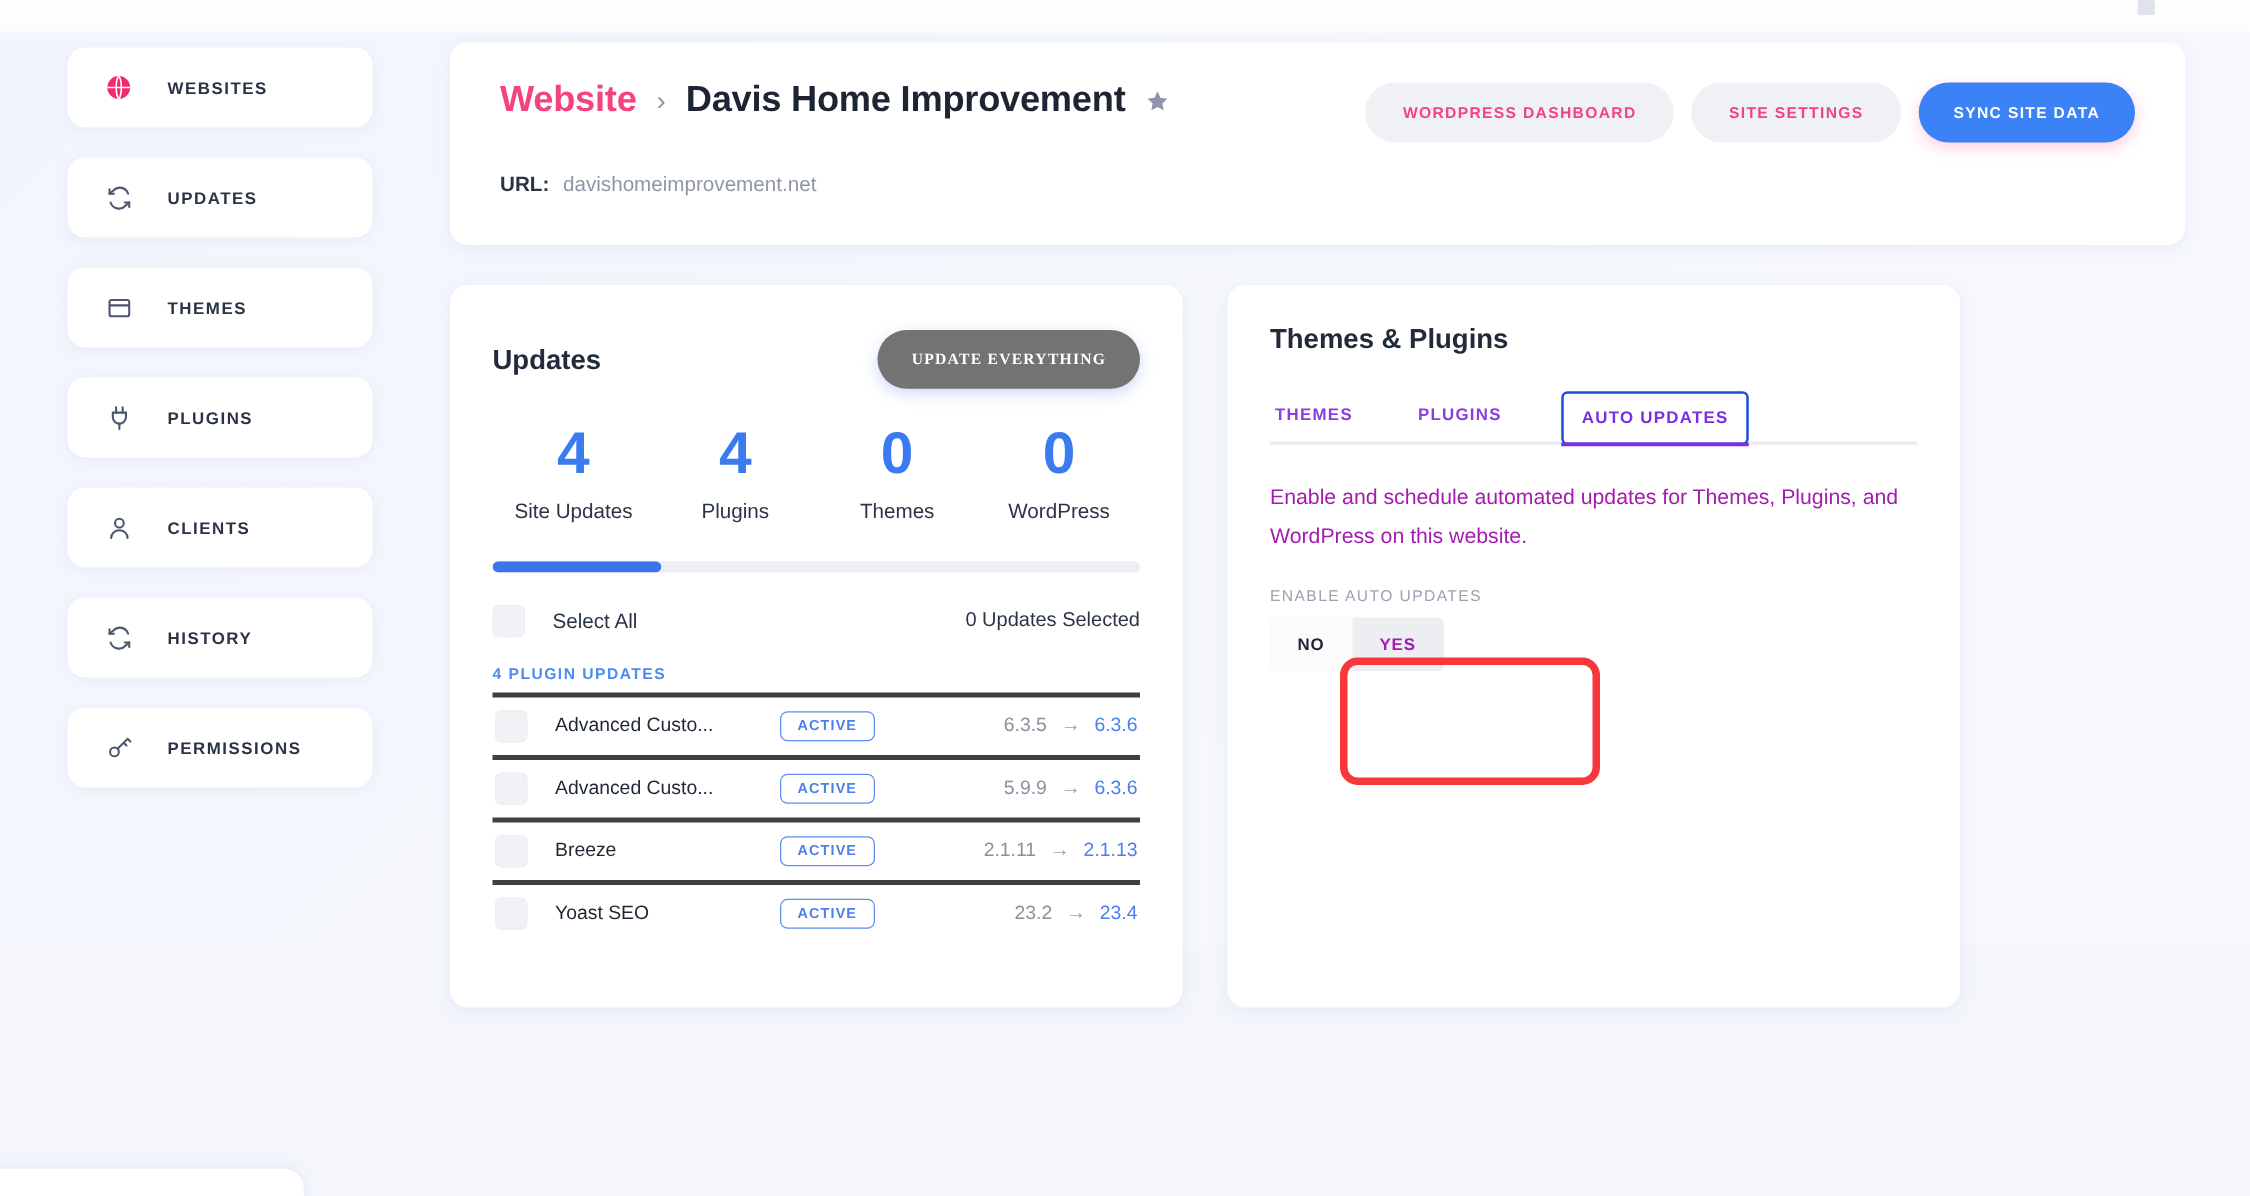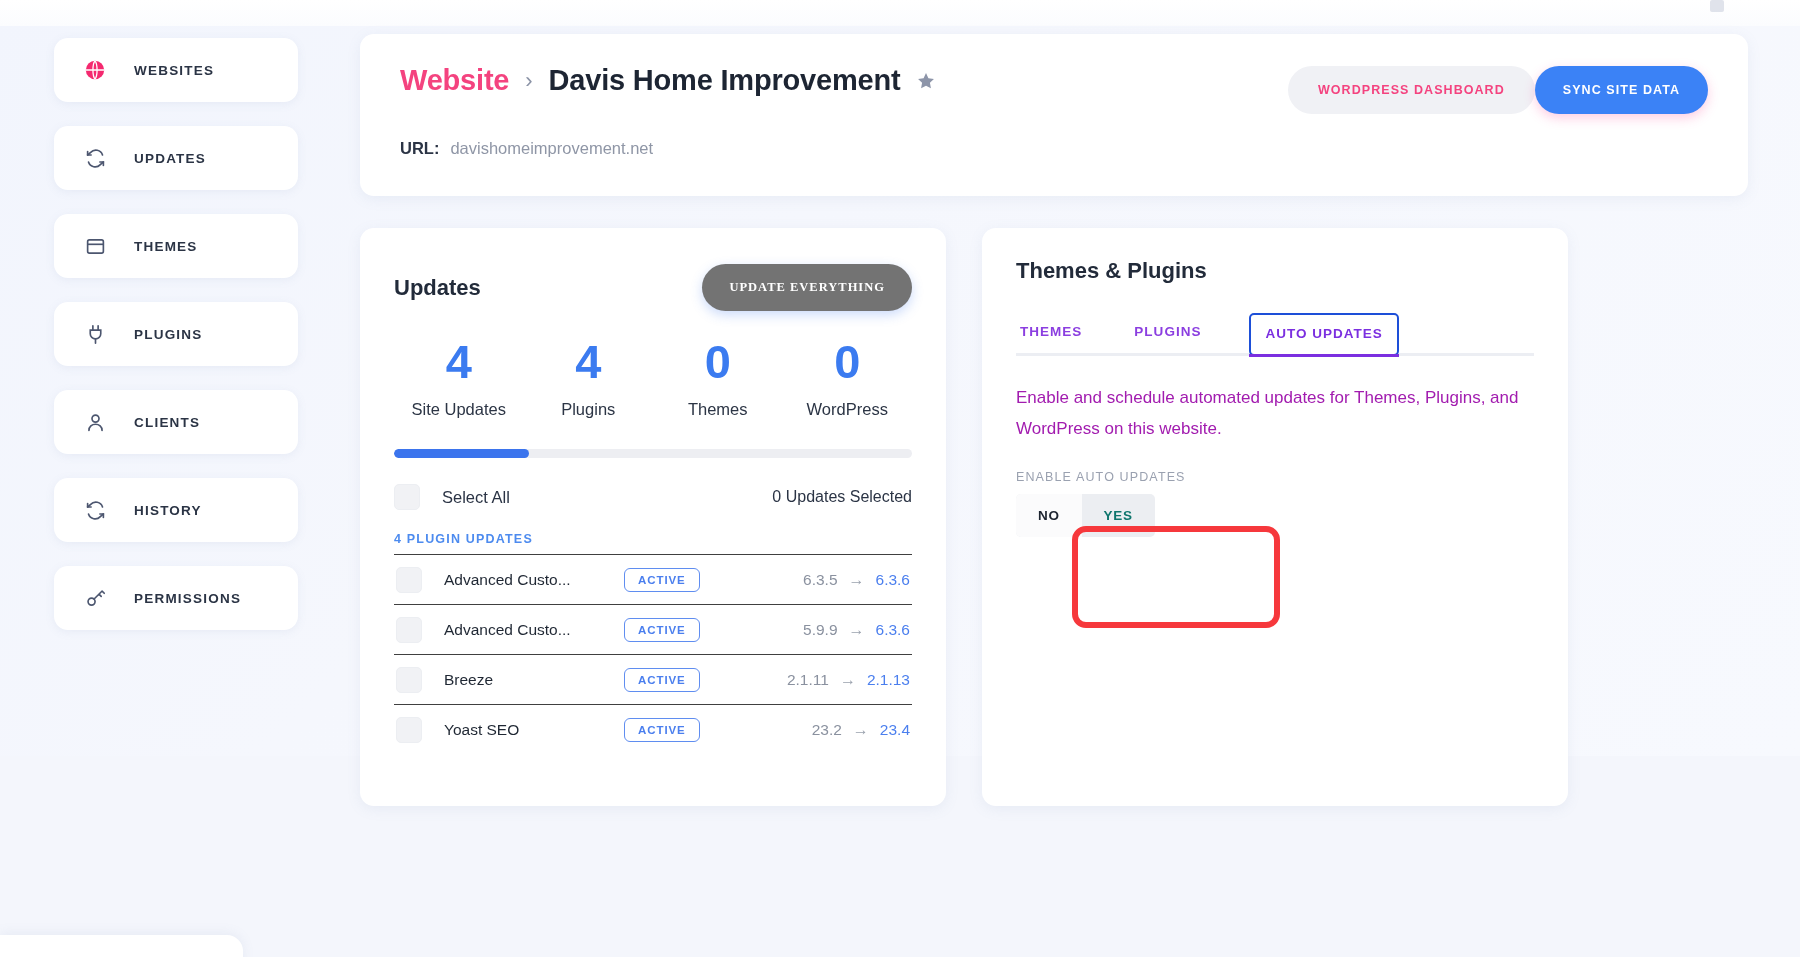--- a/index.html
+++ b/index.html
@@ -81,21 +81,21 @@
     letter-spacing: -.2px; cursor: pointer;
   }
   .crumb-sep { font-size: 22px; color: #8b93a6; margin: 0 16px 0 16px; }
   .crumb-current {
     font-size: 29px; font-weight: 700; color: #1d2533; letter-spacing: -.2px;
   }
   .star-icon { margin-left: 16px; color: #8d95a9; display: flex; align-items: center; cursor: pointer; }
 
   .hdr-actions {
     position: absolute; right: 40px; top: 32px;
-    display: flex; align-items: center; 
+    display: flex; align-items: center; gap: 14px;
   }
   .pill {
     border: none; border-radius: 26px;
     font-family: "Liberation Sans", sans-serif;
     font-size: 12.5px; font-weight: 700;
     letter-spacing: .085em; text-transform: uppercase;
     cursor: pointer; white-space: nowrap;
   }
   .pill.ghost {
     background: #f0f1f5; color: #f4437f;
@@ -156,21 +156,21 @@
   .group-label {
     margin-top: 22px;
     font-size: 12.5px; font-weight: 700; letter-spacing: .095em;
     color: #4d8bef; text-transform: uppercase;
   }
 
   .plist { margin-top: 8px; }
   .prow {
     display: flex; align-items: center;
     height: 50px;
-    border-top: 1px solid #404040;
+    border-top: 4px solid #404040;
     padding: 0 2px;
   }
   .prow .pname {
     margin-left: 22px; font-size: 15.5px; color: #1f2733;
     width: 180px; white-space: nowrap; overflow: hidden;
   }
   .badge {
     border: 1px solid #5f8df0; color: #4b7fee;
     border-radius: 6px; padding: 5px 13px;
     font-size: 11.5px; font-weight: 700; letter-spacing: .08em;
@@ -223,21 +223,21 @@
   }
   .seg {
     margin-top: 10px; display: inline-flex;
     background: #eceef2; border-radius: 5px; overflow: hidden;
   }
   .seg button {
     font-family: "Liberation Sans", sans-serif;
     border: none; cursor: pointer;
     padding: 14px 22px;
     font-size: 13.5px; font-weight: 700; letter-spacing: .05em;
-    background: transparent; color: #0f766e;
+    background: transparent; color: #a21caf;
   }
   .seg button.on { background: #fbfbfc; color: #1d2430; }
 
   
   .annot {
     position: absolute;
     border: 6px solid #f6383c;
     border-radius: 14px;
     pointer-events: none;
   }
@@ -347,20 +347,21 @@
         <span class="crumb-current">Davis Home Improvement</span>
         <span class="star-icon">
           <svg width="20" height="20" viewBox="0 0 24 24" fill="#8d95a9">
             <path d="M12 2.5l2.9 6.1 6.6.9-4.8 4.6 1.2 6.6L12 17.6 6.1 20.7l1.2-6.6L2.5 9.5l6.6-.9z"></path>
           </svg>
         </span>
       </div>
 
       <div class="hdr-actions">
         <button class="pill ghost">WORDPRESS DASHBOARD</button>
+        <button class="pill ghost">SITE SETTINGS</button>
         <button class="pill primary">SYNC SITE DATA</button>
       </div>
 
       <div class="url-row">
         <span class="url-label">URL:</span>
         <span class="url-value">davishomeimprovement.net</span>
       </div>
     </section>
 
     <div class="row2">

